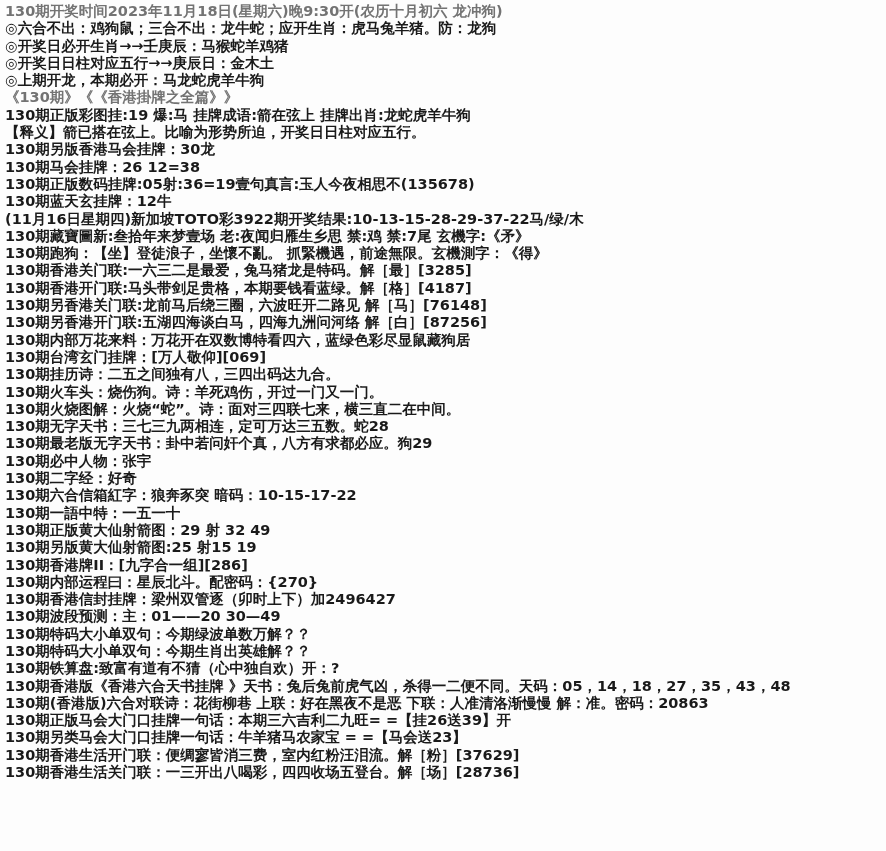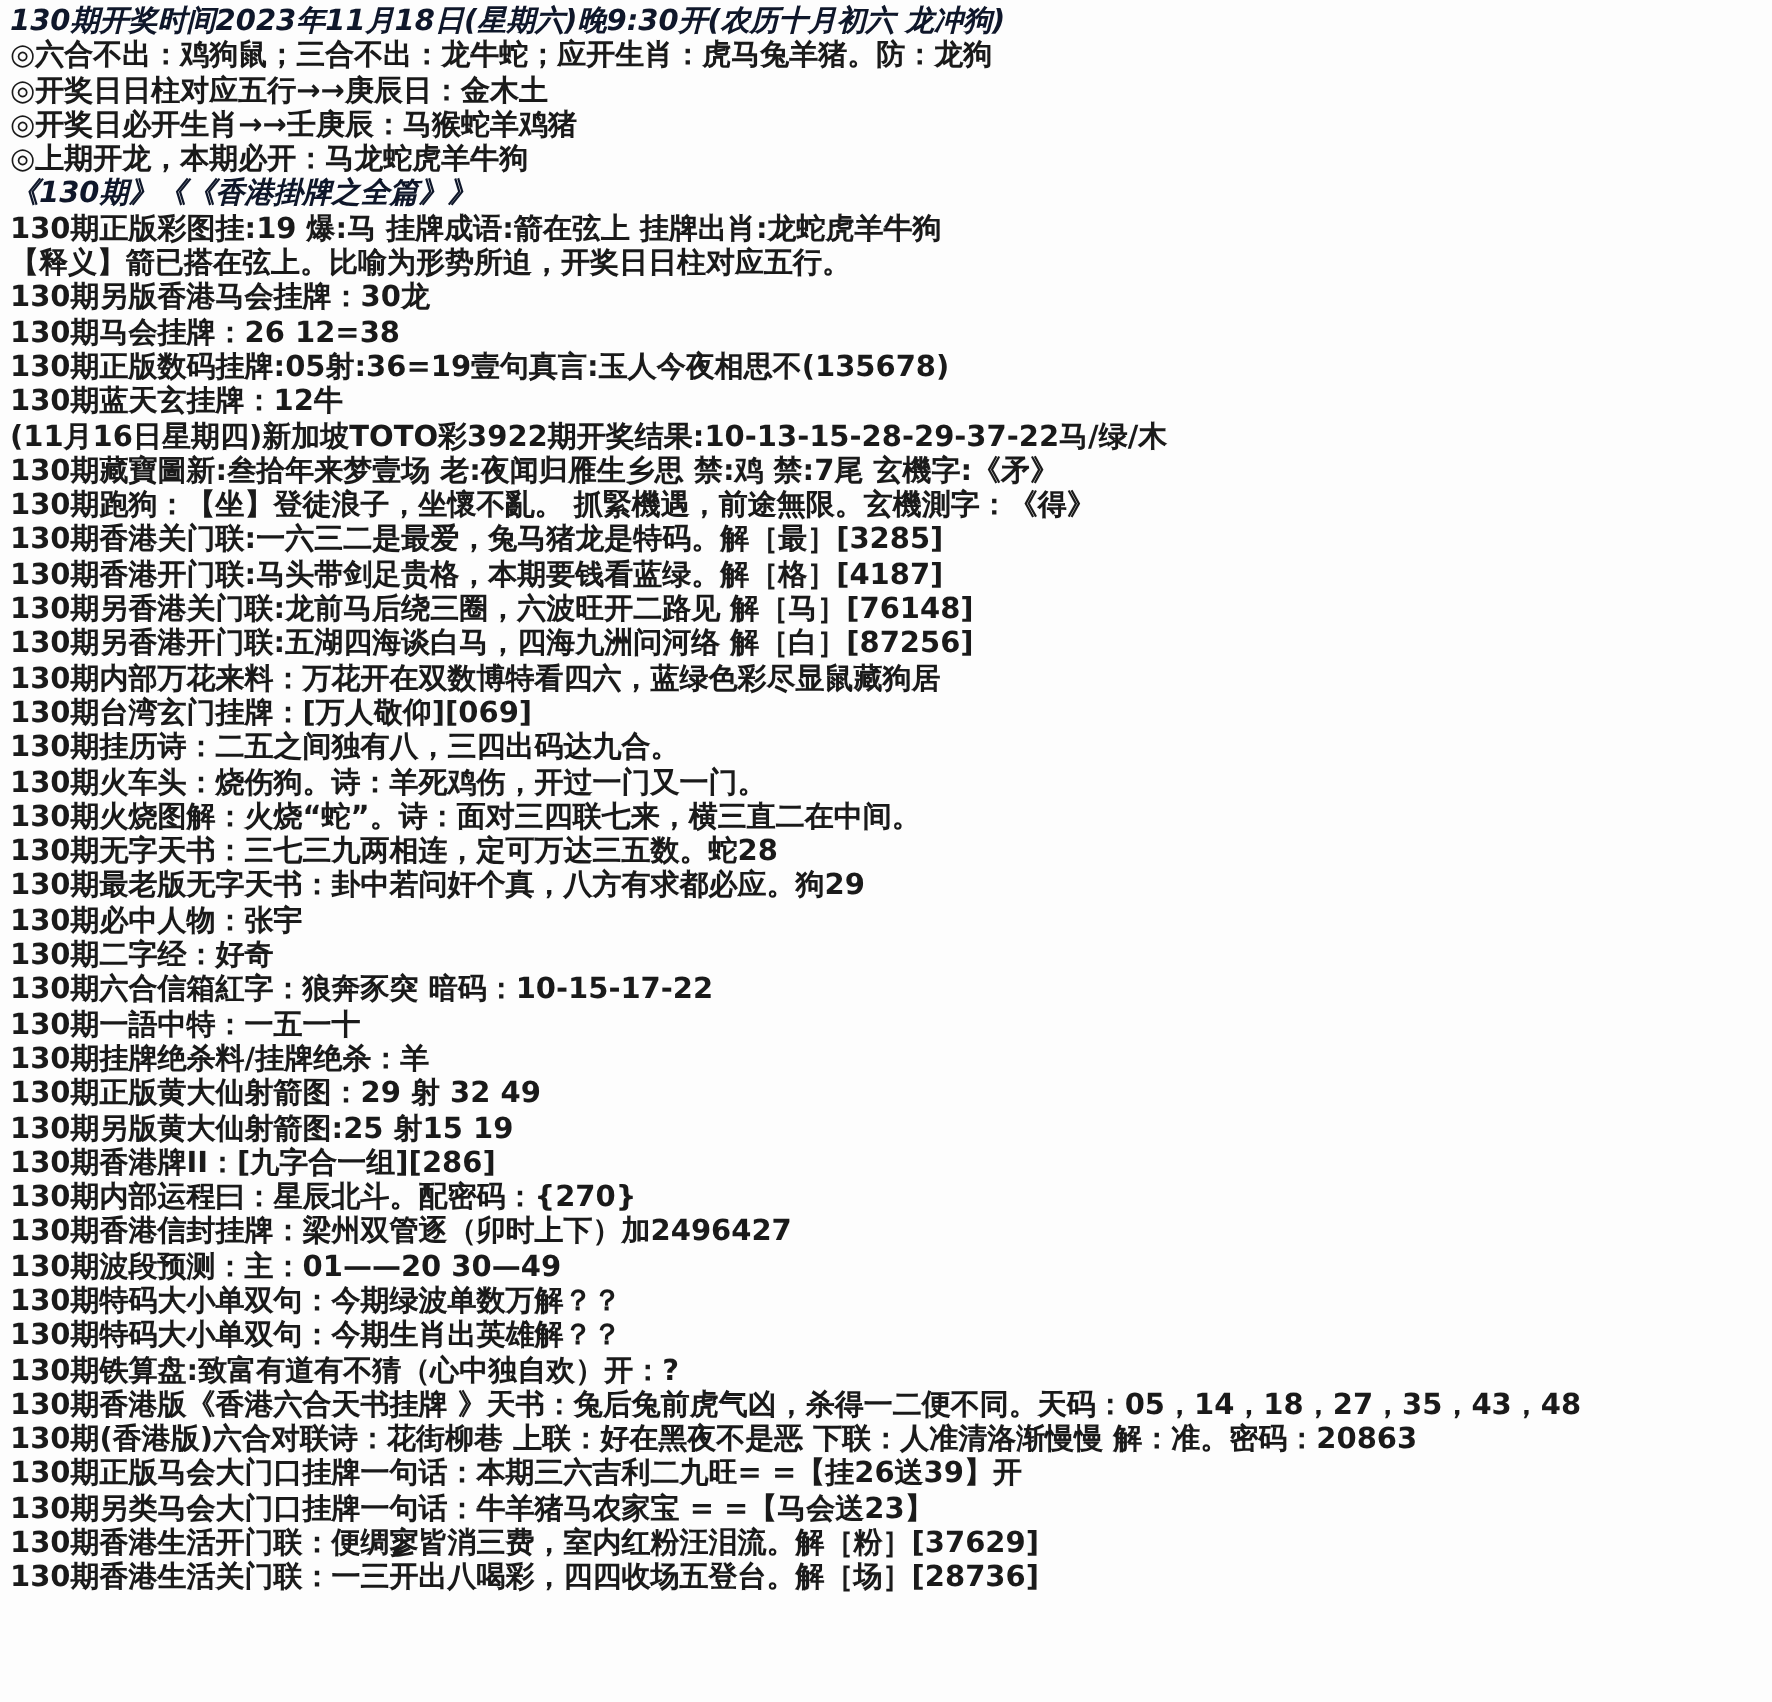--- a/index.html
+++ b/index.html
@@ -12,30 +12,30 @@
     overflow:hidden;
     font-family:"DejaVu Sans", sans-serif;
     font-weight:bold;
     font-size:14.5px;
     line-height:17.3px;
     color:#1a1a1a;
     white-space:nowrap;
     letter-spacing:0px;
   }
   .line{height:17.3px;}
-  .red{color:#0f172a;font-style:italic;}
+  .red{color:#737373;}
 </style>
 </head>
 <body>
 
 <div class="page">
   <div class="line red">130期开奖时间2023年11月18日(星期六)晚9:30开(农历十月初六 龙冲狗)</div>
   <div class="line">◎六合不出：鸡狗鼠；三合不出：龙牛蛇；应开生肖：虎马兔羊猪。防：龙狗</div>
+  <div class="line">◎开奖日必开生肖→→壬庚辰：马猴蛇羊鸡猪</div>
   <div class="line">◎开奖日日柱对应五行→→庚辰日：金木土</div>
-  <div class="line">◎开奖日必开生肖→→壬庚辰：马猴蛇羊鸡猪</div>
   <div class="line">◎上期开龙，本期必开：马龙蛇虎羊牛狗</div>
   <div class="line red">《130期》《《香港掛牌之全篇》》</div>
   <div class="line">130期正版彩图挂:19 爆:马 挂牌成语:箭在弦上 挂牌出肖:龙蛇虎羊牛狗</div>
   <div class="line">【释义】箭已搭在弦上。比喻为形势所迫，开奖日日柱对应五行。</div>
   <div class="line">130期另版香港马会挂牌：30龙</div>
   <div class="line">130期马会挂牌：26 12=38</div>
   <div class="line">130期正版数码挂牌:05射:36=19壹句真言:玉人今夜相思不(135678)</div>
   <div class="line">130期蓝天玄挂牌：12牛</div>
   <div class="line">(11月16日星期四)新加坡TOTO彩3922期开奖结果:10-13-15-28-29-37-22马/绿/木</div>
   <div class="line">130期藏寶圖新:叁拾年来梦壹场 老:夜闻归雁生乡思 禁:鸡 禁:7尾 玄機字:《矛》</div>
@@ -48,21 +48,20 @@
   <div class="line">130期台湾玄门挂牌：[万人敬仰][069]</div>
   <div class="line">130期挂历诗：二五之间独有八，三四出码达九合。</div>
   <div class="line">130期火车头：烧伤狗。诗：羊死鸡伤，开过一门又一门。</div>
   <div class="line">130期火烧图解：火烧“蛇”。诗：面对三四联七来，横三直二在中间。</div>
   <div class="line">130期无字天书：三七三九两相连，定可万达三五数。蛇28</div>
   <div class="line">130期最老版无字天书：卦中若问奸个真，八方有求都必应。狗29</div>
   <div class="line">130期必中人物：张宇</div>
   <div class="line">130期二字经：好奇</div>
   <div class="line">130期六合信箱紅字：狼奔豕突 暗码：10-15-17-22</div>
   <div class="line">130期一語中特：一五一十</div>
-  <div class="line">130期挂牌绝杀料/挂牌绝杀：羊</div>
   <div class="line">130期正版黄大仙射箭图：29 射 32 49</div>
   <div class="line">130期另版黄大仙射箭图:25 射15 19</div>
   <div class="line">130期香港牌II：[九字合一组][286]</div>
   <div class="line">130期内部运程曰：星辰北斗。配密码：{270}</div>
   <div class="line">130期香港信封挂牌：梁州双管逐（卯时上下）加2496427</div>
   <div class="line">130期波段预测：主：01——20 30—49</div>
   <div class="line">130期特码大小单双句：今期绿波单数万解？？</div>
   <div class="line">130期特码大小单双句：今期生肖出英雄解？？</div>
   <div class="line">130期铁算盘:致富有道有不猜（心中独自欢）开：?</div>
   <div class="line">130期香港版《香港六合天书挂牌 》天书：兔后兔前虎气凶，杀得一二便不同。天码：05，14，18，27，35，43，48</div>

